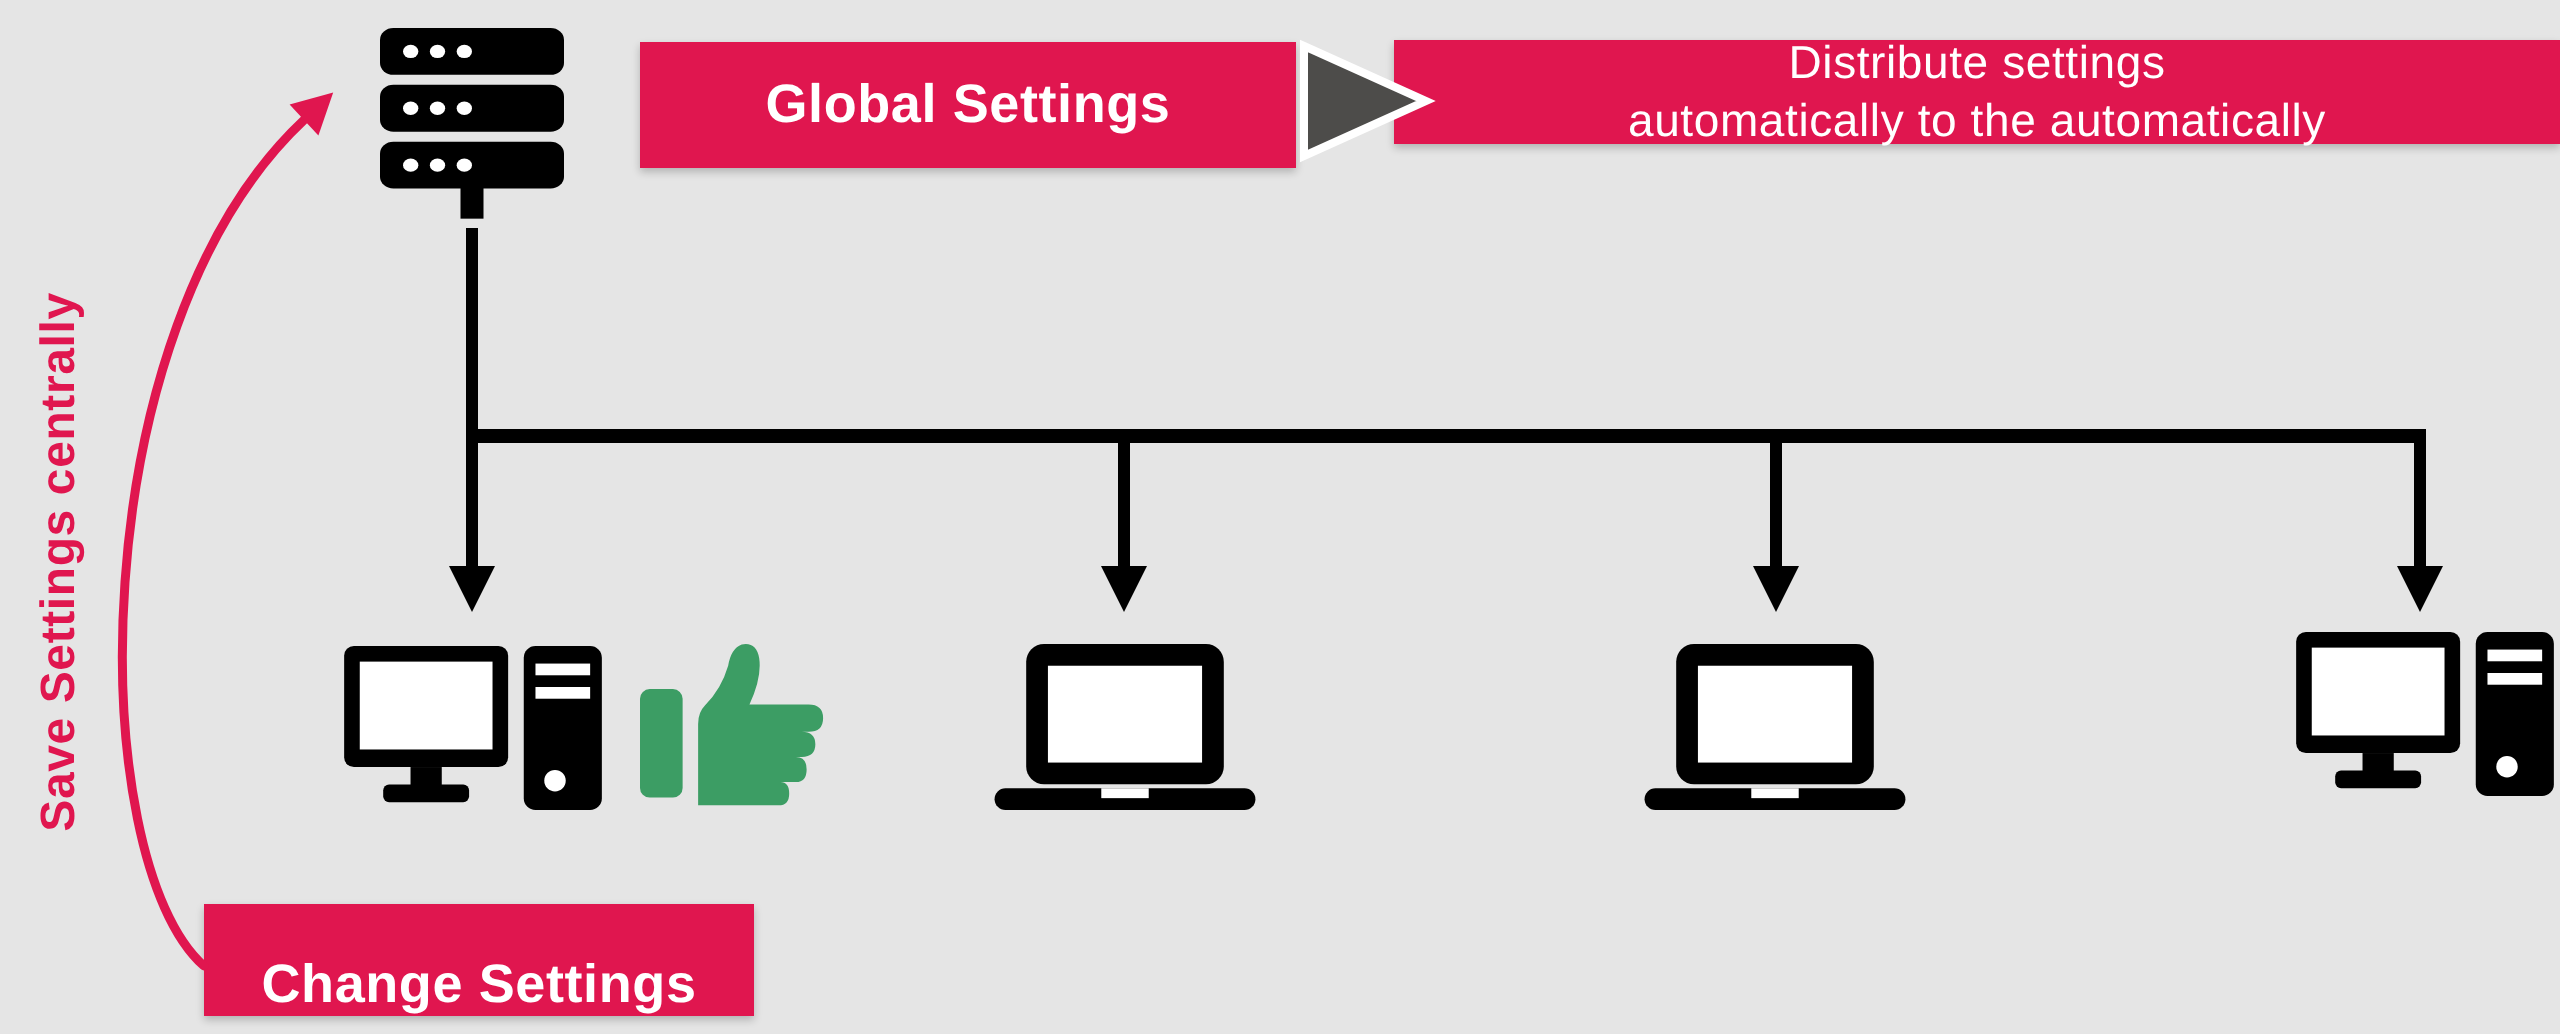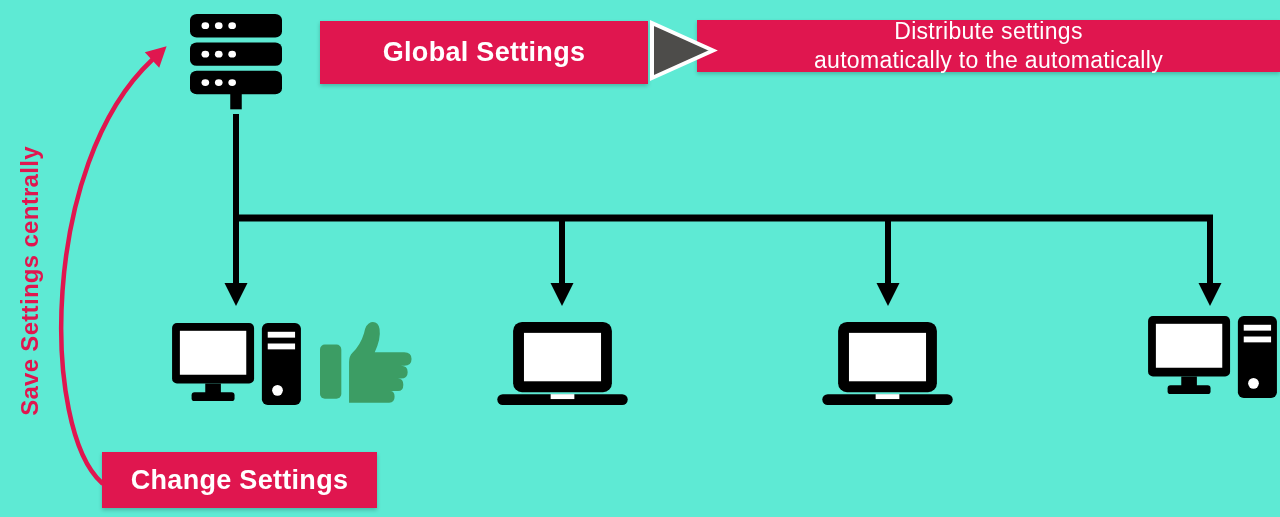--- a/index.html
+++ b/index.html
@@ -3,36 +3,36 @@
 <meta charset="utf-8">
 <style>
   :root{
     --accent:#E0164F;
     --triangle:#4D4C4A;
     --thumb:#3C9D64;
     --ink:#000000;
   }
   *{margin:0;padding:0;box-sizing:border-box;}
   body{background:#fff;font-family:"Liberation Sans","DejaVu Sans",sans-serif;}
-  .canvas{position:relative;width:1280px;height:517px;background:#5eead4;overflow:hidden;}
+  .canvas{position:relative;width:1280px;height:517px;background:#e5e5e5;overflow:hidden;}
 
   .box{
     position:absolute;
     background:var(--accent);
     color:#fff;
     display:flex;
     align-items:center;
     justify-content:center;
     text-align:center;
     box-shadow:0 2px 4px rgba(0,0,0,.22);
     z-index:1;
   }
   .box-global{left:320px;top:21px;width:328px;height:63px;font-size:27px;font-weight:bold;letter-spacing:.3px;}
   .box-distribute{left:697px;top:20px;width:583px;height:52px;font-size:23px;font-weight:normal;flex-direction:column;line-height:29px;letter-spacing:.3px;text-align:center;}
-  .box-change{left:102px;top:452px;width:275px;height:56px;font-size:27px;font-weight:bold;letter-spacing:.3px;}
+  .box-change{left:102px;top:452px;width:275px;height:56px;font-size:27px;font-weight:bold;letter-spacing:.3px;align-items:flex-end;}
 
   .vlabel{
     position:absolute;
     left:-140px;top:266px;
     width:340px;height:30px;
     transform:rotate(-90deg);
     color:var(--accent);
     font-size:24px;font-weight:bold;
     text-align:center;line-height:30px;
     letter-spacing:.3px;

